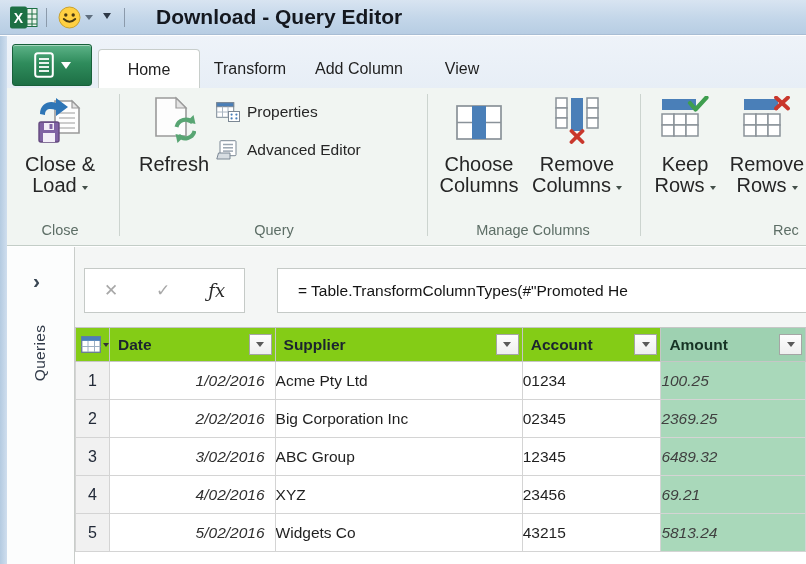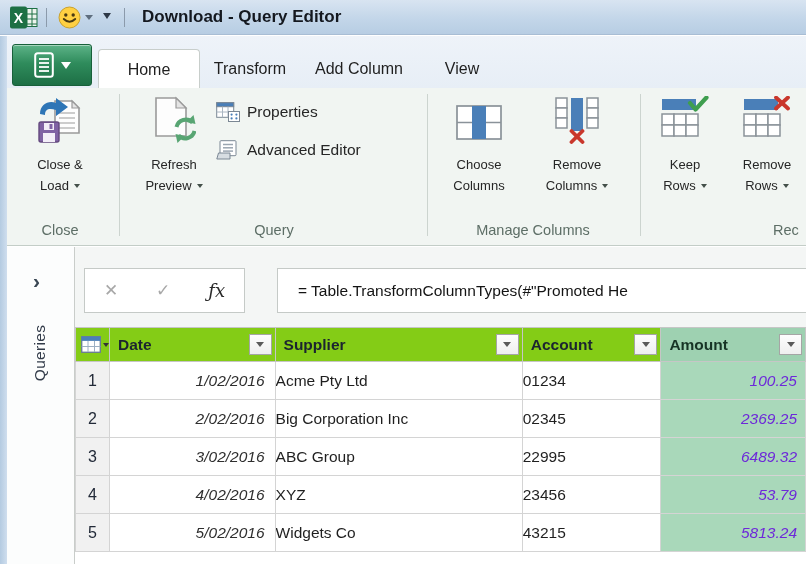--- a/index.html
+++ b/index.html
@@ -14,21 +14,21 @@
   .titlebar .appicon{position:absolute;left:10px;top:6px;}
   .tsep{position:absolute;top:8px;width:1px;height:19px;background:#8b9aab;}
   .smiley{position:absolute;left:58px;top:6px;cursor:pointer;}
   .smiley-caret{position:absolute;left:85px;top:15px;width:0;height:0;
                 border-left:4px solid transparent;border-right:4px solid transparent;
                 border-top:5px solid #5f6e7e;}
   .qat{position:absolute;left:100px;top:11px;width:13px;}
   .qat .bar{width:9px;height:2px;background:#2e3947;margin:0 auto;}
   .qat .tri{width:0;height:0;margin:2px auto 0;border-left:4.5px solid transparent;
             border-right:4.5px solid transparent;border-top:6px solid #2e3947;}
-  .wtitle{position:absolute;left:142px;top:0;line-height:34px;font-size:17px;
+  .wtitle{position:absolute;left:156px;top:0;line-height:34px;font-size:21px;
           font-weight:600;color:#14181f;}
 
   
   .tabrow{position:absolute;left:0;top:36px;width:806px;height:52px;
           background:linear-gradient(180deg,#eef3f9 0%,#e7eef6 100%);}
   .filebtn{position:absolute;left:12px;top:8px;width:80px;height:42px;border-radius:3px;
            background:linear-gradient(180deg,#5db388 0%,#2f8c5c 45%,#1d6f45 100%);
            border:1px solid #17603a;display:flex;align-items:center;justify-content:center;
            gap:7px;cursor:pointer;box-shadow:inset 0 1px 0 rgba(255,255,255,.45);}
   .filebtn .tri{width:0;height:0;border-left:5.5px solid transparent;
@@ -37,21 +37,21 @@
        font-size:16px;color:#1f1f1f;cursor:pointer;}
   .tab.active{background:#fff;border:1px solid #c8cecb;border-bottom:none;
               border-radius:4px 4px 0 0;z-index:2;}
 
   
   .ribbon{position:absolute;left:0;top:88px;width:806px;height:158px;
           background:#f1f5f2;border-bottom:1px solid #c3cdc7;}
   .gsep{position:absolute;top:6px;height:142px;width:1px;background:#ccd4cf;}
   .bigbtn{position:absolute;top:8px;text-align:center;cursor:pointer;color:#262626;}
   .bicon{height:58px;display:flex;align-items:flex-start;justify-content:center;}
-  .blabel{font-size:13px;line-height:21px;white-space:nowrap;}
+  .blabel{font-size:20px;line-height:21px;white-space:nowrap;}
   .caret{display:inline-block;width:0;height:0;margin-left:5px;vertical-align:2px;
          border-left:3.5px solid transparent;border-right:3.5px solid transparent;
          border-top:4.5px solid #44504a;}
   .smallbtn{position:absolute;display:flex;align-items:center;gap:7px;cursor:pointer;
             font-size:15.5px;color:#262626;white-space:nowrap;}
   .grouplabel{position:absolute;top:134px;font-size:14.5px;color:#5d6e66;text-align:center;}
 
   
   .frameleft{position:absolute;left:0;top:36px;width:7px;height:528px;
              background:linear-gradient(90deg,#b4cbe1,#cfdeee);}
@@ -75,21 +75,21 @@
             border:1px solid #c5cac7;line-height:43px;padding-left:20px;font-size:15.5px;
             color:#141414;white-space:nowrap;overflow:hidden;cursor:text;}
 
   
   .ptable{position:absolute;left:75px;top:327px;border-collapse:collapse;table-layout:fixed;}
   .ptable td,.ptable th{border:1px solid #d4d4d4;padding:0;font-size:15.5px;overflow:hidden;}
   .ptable th{height:34px;background:#84cc16;border-color:#c6c6c6;font-weight:bold;
              color:#1b2430;text-align:left;padding-left:8px;position:relative;cursor:pointer;}
   .ptable td{height:38px;color:#1f1f1f;}
   th.amount{background:#9ed1b1;color:#173425;}
-  td.amount{background:#a9d8ba;text-align:right;font-style:italic;padding-right:8px;color:#6d28d9;}
+  td.amount{background:#a9d8ba;text-align:left;font-style:italic;padding-right:8px;color:#404040;}
   td.rownum{background:#f1f1f1;text-align:center;color:#222a38;font-size:16px;}
   td.date{text-align:right;font-style:italic;padding-right:10px;color:#2f2f2f;}
   td.txt{padding-left:0;}
   .filterbtn{position:absolute;right:3px;top:6px;width:23px;height:21px;background:
              linear-gradient(180deg,#fdfdfd,#efefef);border:1px solid #a5a5a5;
              display:flex;align-items:center;justify-content:center;cursor:pointer;}
   .filterbtn .tri{width:0;height:0;border-left:4.5px solid transparent;
                   border-right:4.5px solid transparent;border-top:5.5px solid #5a5a5a;}
   .cornercell{display:flex;align-items:center;gap:2px;padding-left:2px;cursor:pointer;}
   .corner-caret{width:0;height:0;border-left:3.5px solid transparent;
@@ -178,21 +178,20 @@
           <path d="M24 2 v10 h10 z" fill="#e4e4e4" stroke="#9a9a9a" stroke-width="1.2"></path>
           <g fill="none" stroke="#58a573" stroke-width="4">
             <path d="M24.5 31 a9.5 9.5 0 0 1 16 -4.5"></path>
             <path d="M42.5 35 a9.5 9.5 0 0 1 -16 4.5"></path>
           </g>
           <path d="M41.5 19 l2 9 -9 -2 z" fill="#58a573"></path>
           <path d="M25.5 47 l-2 -9 9 2 z" fill="#58a573"></path>
         </svg>
       </div>
       <div class="blabel"><span>Refresh</span></div>
-      <div class="blabel"><span>Preview</span><span class="caret"></span></div>
     </div>
 
     <div class="smallbtn" style="left:216px;top:14px">
       <svg width="24" height="20" viewBox="0 0 24 20">
         <rect x="0.7" y="0.7" width="17" height="14.6" fill="#fff" stroke="#7b8794"></rect>
         <rect x="0.7" y="0.7" width="17" height="4" fill="#4a7fb8" stroke="#7b8794"></rect>
         <line x1="6.5" y1="4.7" x2="6.5" y2="15.3" stroke="#aab6c2"></line>
         <line x1="12" y1="4.7" x2="12" y2="15.3" stroke="#aab6c2"></line>
         <line x1="0.7" y1="10" x2="17.7" y2="10" stroke="#aab6c2"></line>
         <rect x="12.5" y="9.5" width="11" height="10" fill="#fff" stroke="#7b8794"></rect>
@@ -375,29 +374,29 @@
       <td class="rownum">2</td>
       <td class="date">2/02/2016</td>
       <td class="txt">Big Corporation Inc</td>
       <td class="txt">02345</td>
       <td class="amount">2369.25</td>
     </tr>
     <tr>
       <td class="rownum">3</td>
       <td class="date">3/02/2016</td>
       <td class="txt">ABC Group</td>
-      <td class="txt">22995</td>
+      <td class="txt">12345</td>
       <td class="amount">6489.32</td>
     </tr>
     <tr>
       <td class="rownum">4</td>
       <td class="date">4/02/2016</td>
       <td class="txt">XYZ</td>
       <td class="txt">23456</td>
-      <td class="amount">53.79</td>
+      <td class="amount">69.21</td>
     </tr>
     <tr>
       <td class="rownum">5</td>
       <td class="date">5/02/2016</td>
       <td class="txt">Widgets Co</td>
       <td class="txt">43215</td>
       <td class="amount">5813.24</td>
     </tr>
   </tbody>
     </table>

